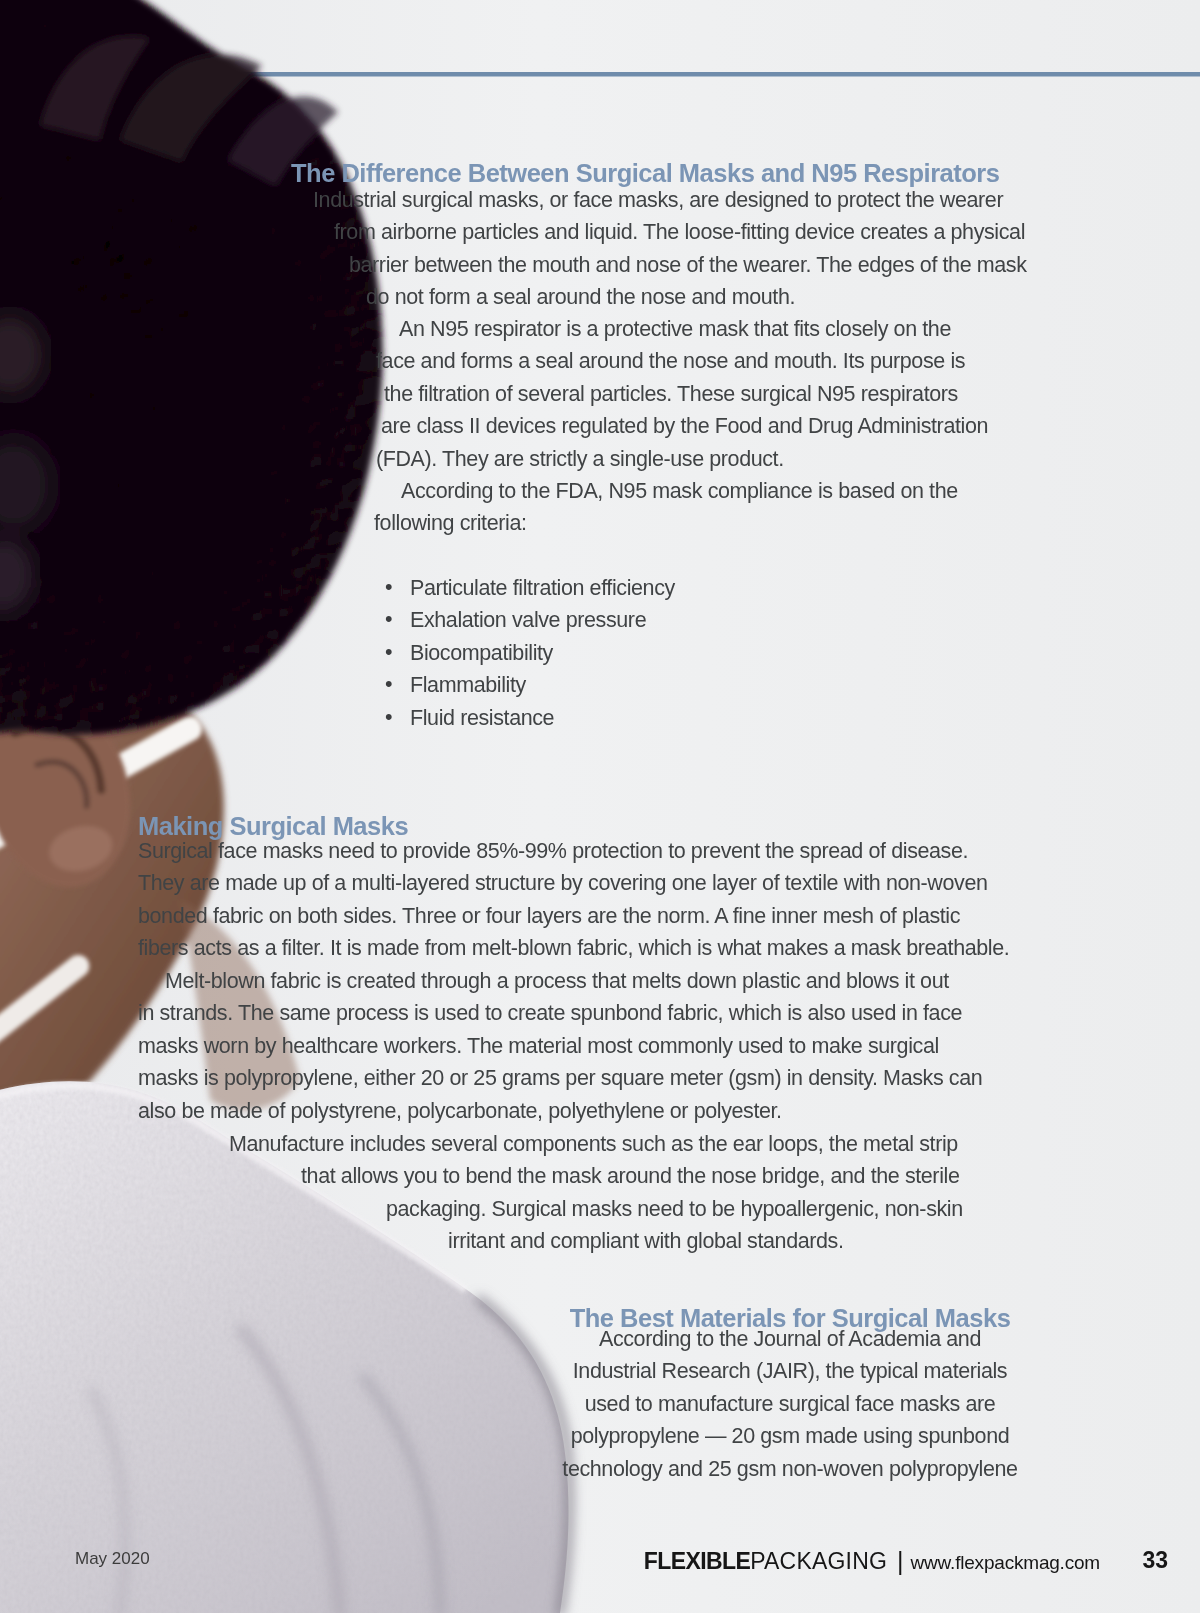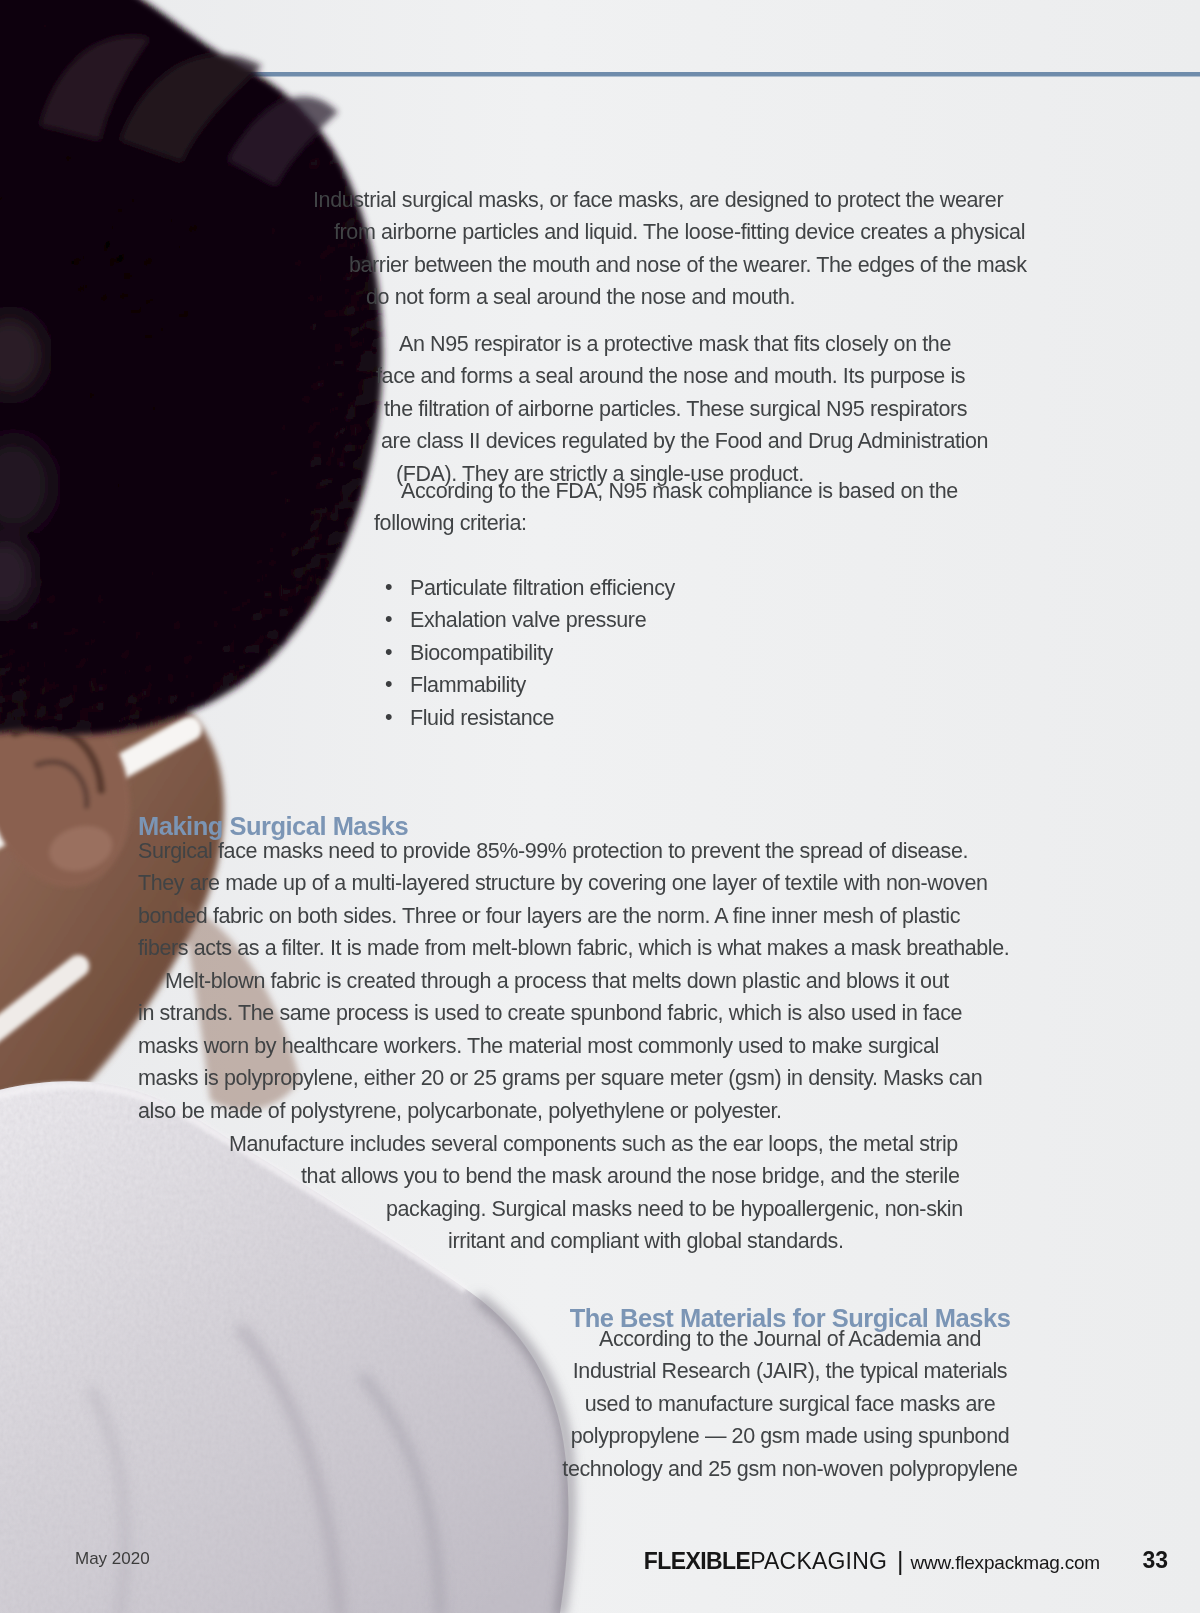--- a/index.html
+++ b/index.html
@@ -17,21 +17,21 @@
   }
   .para{font-size:21.5px;letter-spacing:-0.4px;line-height:32.4px;}
   .tline{white-space:nowrap;height:32.4px;}
   
   .p1 .tline:nth-child(2){margin-left:21px}
   .p1 .tline:nth-child(3){margin-left:36px}
   .p1 .tline:nth-child(4){margin-left:53px}
   .p2 .tline:nth-child(1){margin-left:23px}
   .p2 .tline:nth-child(3){margin-left:8px}
   .p2 .tline:nth-child(4){margin-left:5px}
-  .p2 .tline:nth-child(5){margin-left:20px}
+  .p2 .tline:nth-child(5){margin-left:0}
   .p3 .tline:nth-child(1){margin-left:27px}
   .p5 .tline:nth-child(1){margin-left:27px}
   .p6 .tline:nth-child(2){margin-left:72px}
   .p6 .tline:nth-child(3){margin-left:157px}
   .p6 .tline:nth-child(4){margin-left:219px}
   .centered{text-align:center;}
   .centered .tline{white-space:nowrap;}
   .bullet{position:relative;padding-left:27px;white-space:nowrap;height:32.4px;}
   .bullet::before{content:"\2022";position:absolute;left:2px;top:-1px;color:#3c3e40;}
   .footer-date{font-size:17px;color:#3c3c3c;white-space:nowrap;}
@@ -147,32 +147,33 @@
       <path d="M -10 1098 C 62 1078, 130 1080, 200 1124 C 278 1172, 378 1230, 466 1290" stroke="#f4f2f5" stroke-width="7" fill="none" opacity="0.8" filter="url(#soft2)"></path>
       <g stroke-linecap="round" fill="none" filter="url(#soft6)">
         <path d="M 340 1613 C 330 1500, 300 1400, 242 1330" stroke="#a7a3ad" stroke-width="12" opacity="0.55"></path>
         <path d="M 440 1613 C 438 1520, 416 1440, 364 1378" stroke="#9e9aa5" stroke-width="10" opacity="0.5"></path>
         <path d="M 120 1613 C 132 1520, 122 1446, 92 1392" stroke="#b3afb9" stroke-width="10" opacity="0.5"></path>
         <path d="M 480 1300 C 540 1346, 564 1402, 568 1462 C 572 1524, 566 1576, 560 1613" stroke="#7e7a85" stroke-width="9" opacity="0.75"></path>
       </g>
     </g>
   </svg>
 
+  <h1 class="txt h1" style="left:291px;top:142px">The Difference Between Surgical Masks and N95 Respirators</h1>
 
   <div class="txt para p1" style="left:313px;top:184px">
       <div class="tline">Industrial surgical masks, or face masks, are designed to protect the wearer</div>
       <div class="tline">from airborne particles and liquid. The loose-fitting device creates a physical</div>
       <div class="tline">barrier between the mouth and nose of the wearer. The edges of the mask</div>
       <div class="tline">do not form a seal around the nose and mouth.</div>
     </div>
 
-  <div class="txt para p2" style="left:376px;top:328px">
+  <div class="txt para p2" style="left:376px;top:313px">
       <div class="tline">An N95 respirator is a protective mask that fits closely on the</div>
       <div class="tline">face and forms a seal around the nose and mouth. Its purpose is</div>
-      <div class="tline">the filtration of airborne particles. These surgical N95 respirators</div>
+      <div class="tline">the filtration of several particles. These surgical N95 respirators</div>
       <div class="tline">are class II devices regulated by the Food and Drug Administration</div>
       <div class="tline">(FDA). They are strictly a single-use product.</div>
     </div>
 
   <div class="txt para p3" style="left:374px;top:475px">
       <div class="tline">According to the FDA, N95 mask compliance is based on the</div>
       <div class="tline">following criteria:</div>
     </div>
 
   <div class="txt para" style="left:383px;top:572px">

